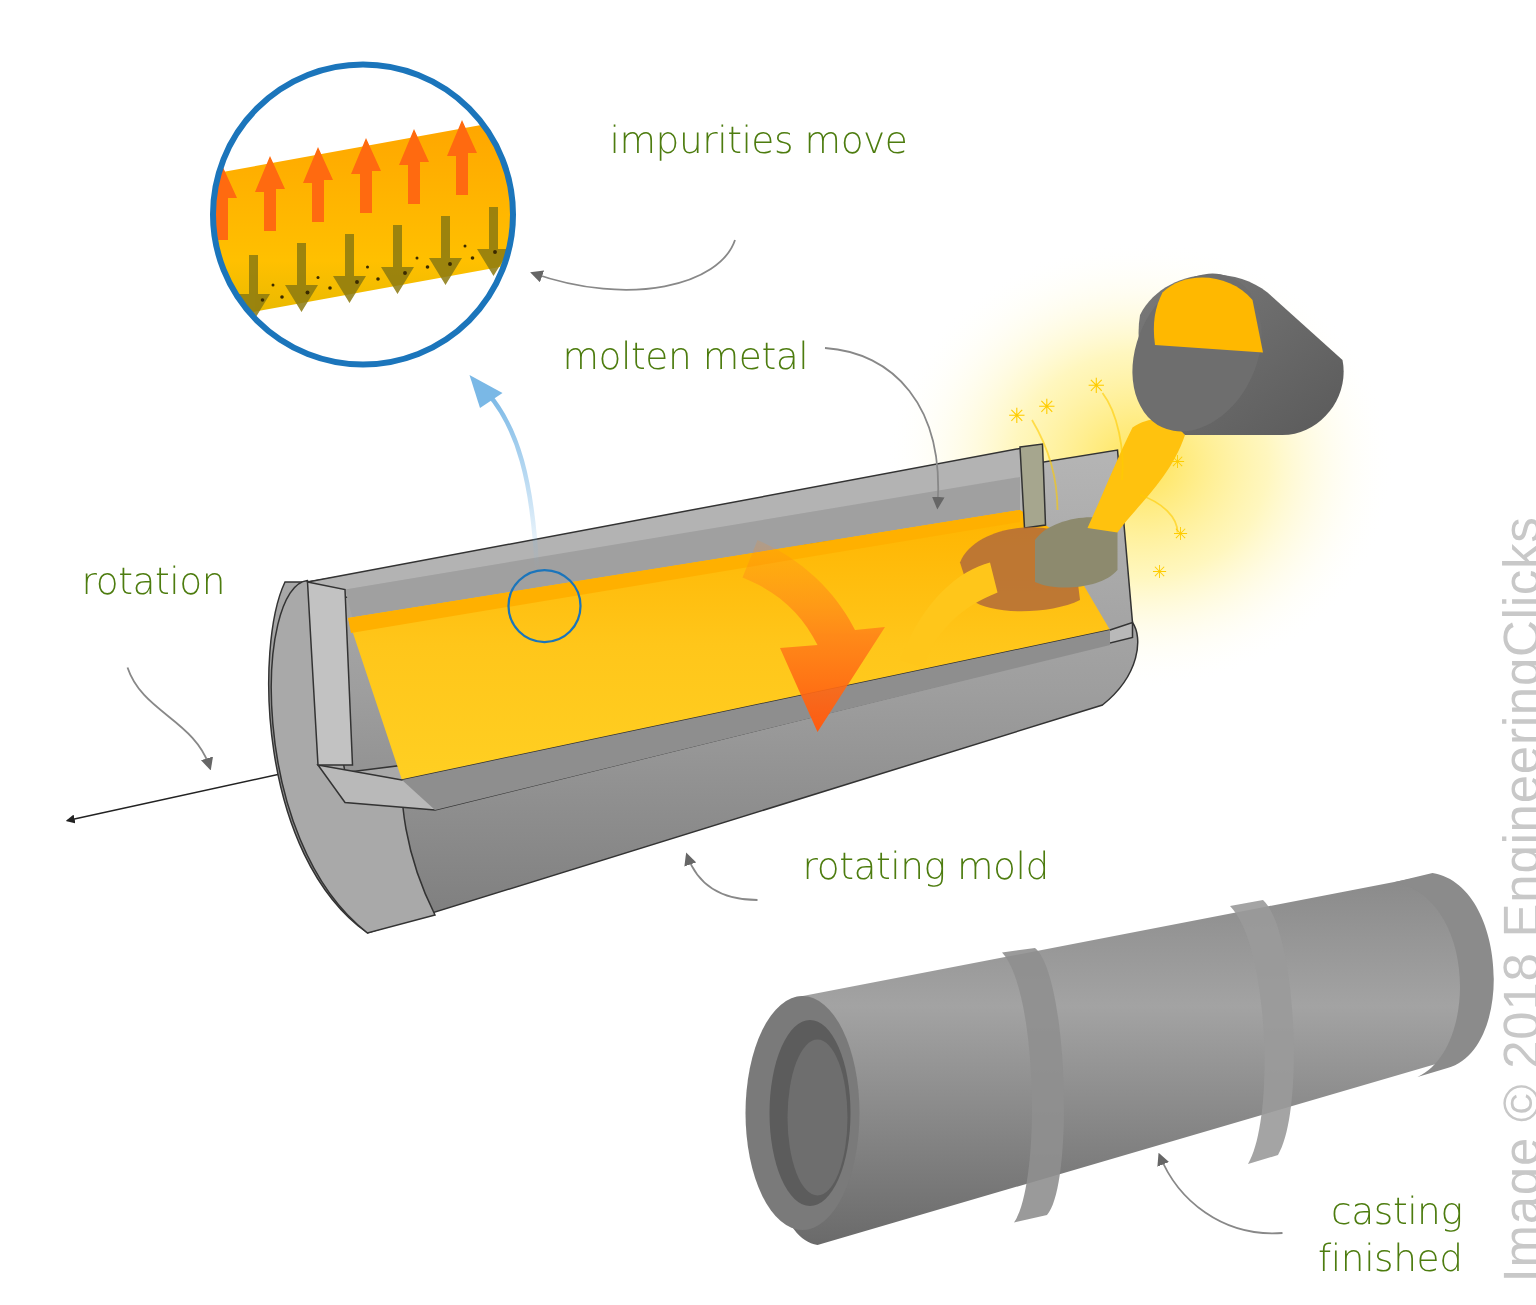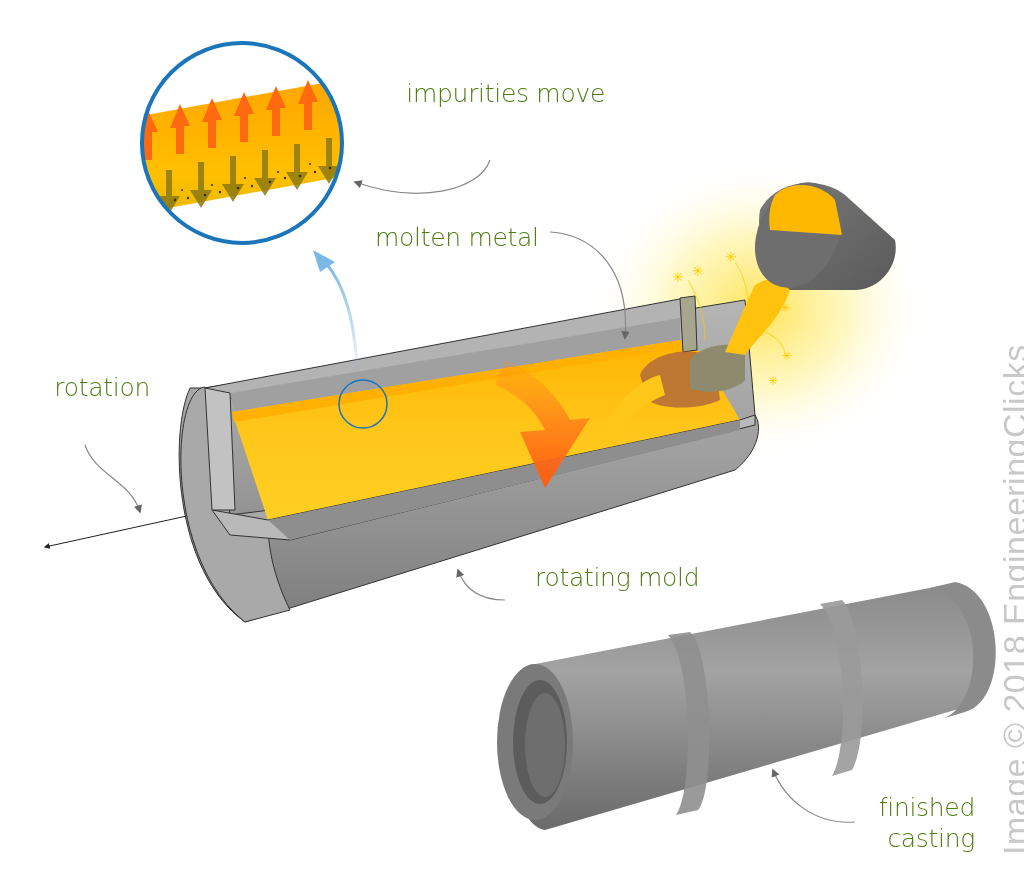--- a/index.html
+++ b/index.html
@@ -193,16 +193,16 @@
 
 <div id="lbl-impurities" class="lbl">
   <div>impurities move</div>
 </div>
 <div id="lbl-molten" class="lbl">molten metal</div>
 <div id="lbl-axis" class="lbl">
   <div>rotation</div>
 </div>
 <div id="lbl-rotating" class="lbl">rotating mold</div>
 <div id="lbl-finished" class="lbl">
+  <div>casting</div>
   <div>finished</div>
-  <div>casting</div>
 </div>
 <div id="watermark">Image © 2018 EngineeringClicks</div>
 
 </body></html>

